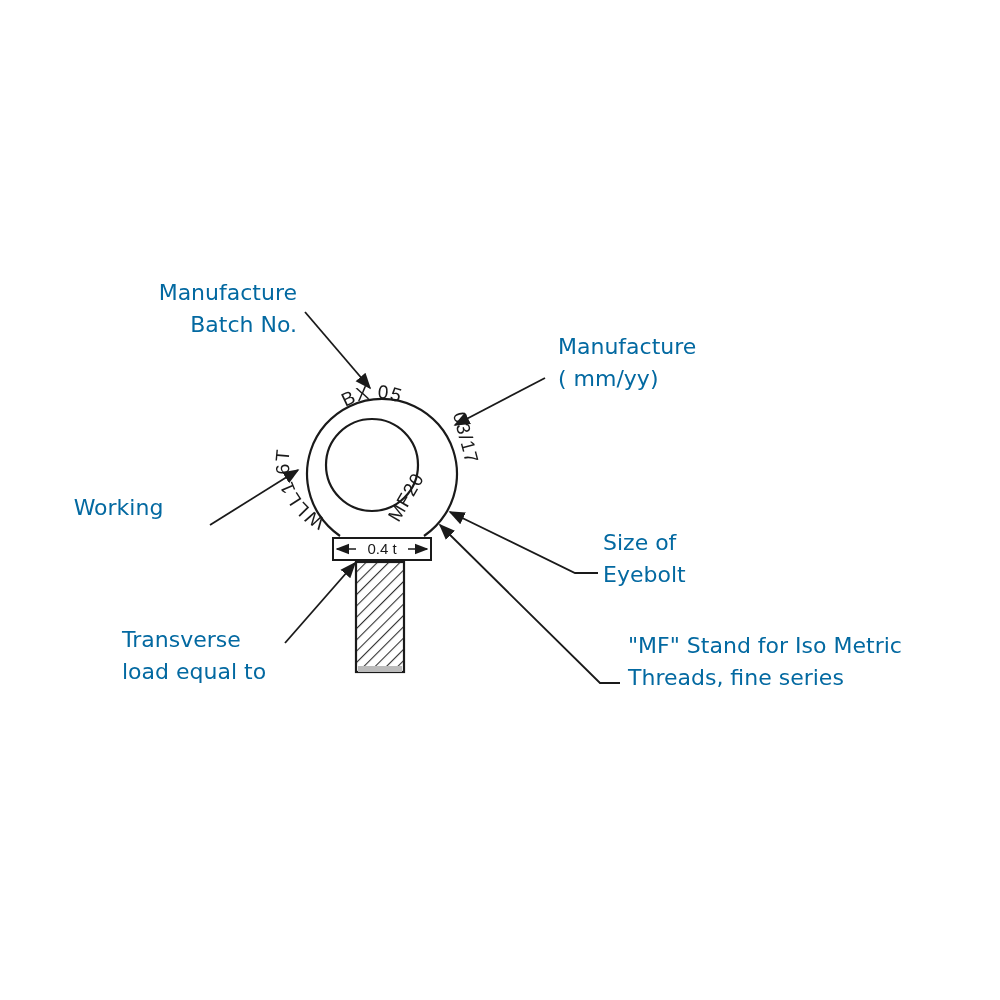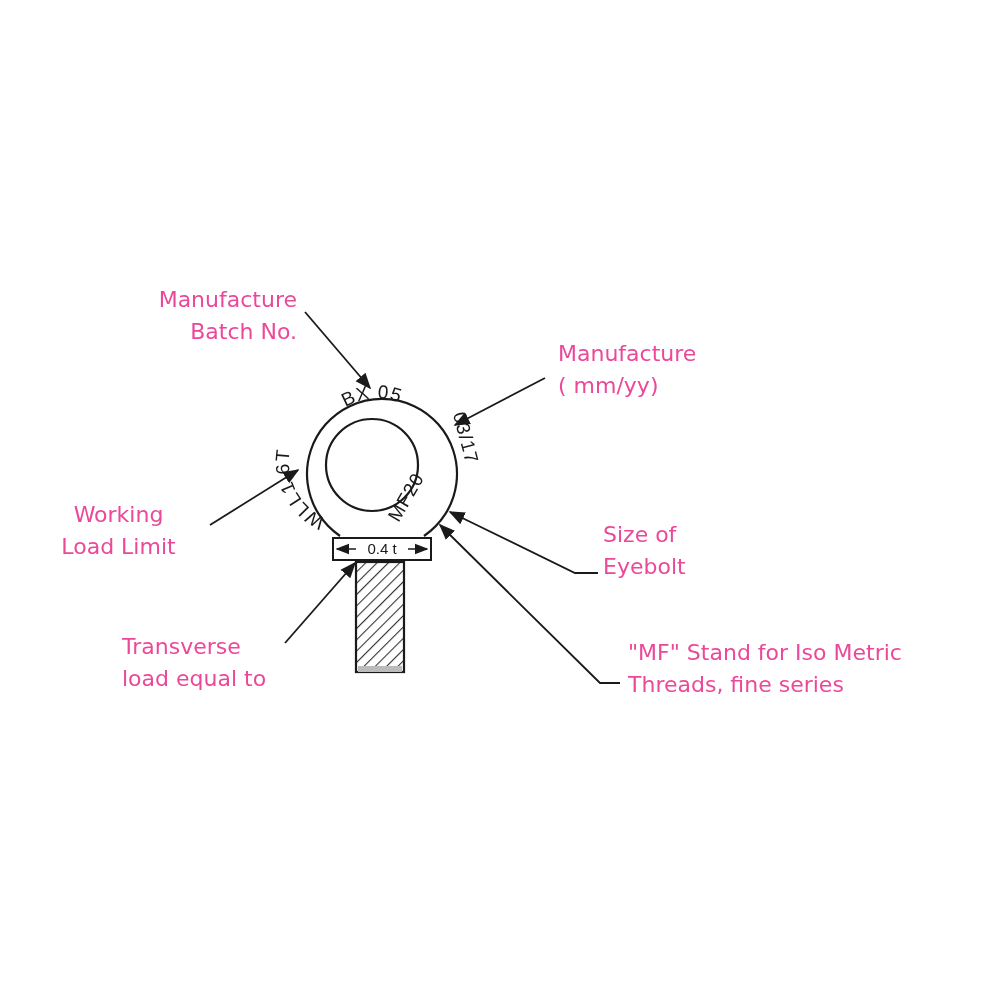--- a/index.html
+++ b/index.html
@@ -3,23 +3,22 @@
   <meta charset="utf-8">
   <style>
     html, body { margin: 0; padding: 0; background: #ffffff; }
     body { width: 1000px; height: 1000px; position: relative; overflow: hidden; }
     #diagram { position: absolute; left: 0; top: 0; width: 1000px; height: 1000px; }
     .label {
       position: absolute;
       font-family: "DejaVu Sans", sans-serif;
       font-size: 22px;
       line-height: 32px;
-      color: #ec4899;
+      color: #0369a1;
       white-space: nowrap;
-      margin-top: 7px;
     }
     .label span { display: block; }
     .right { text-align: right; }
     .ring-text {
       font-family: "Liberation Sans", sans-serif;
       font-size: 19px;
       fill: #1a1a1a;
       letter-spacing: 1px;
     }
     .dim-text {
@@ -91,24 +90,23 @@
   <span>Batch No.</span>
 </div>
 
 <div class="label" style="left:558px; top:331px;">
   <span>Manufacture</span>
   <span>( mm/yy)</span>
 </div>
 
 <div class="label right" style="left:40px; top:492px; width:157px;text-align:center;">
   <span>Working</span>
-  <span>Load Limit</span>
 </div>
 
-<div class="label" style="left:603px; top:512px;">
+<div class="label" style="left:603px; top:527px;">
   <span>Size of</span>
   <span>Eyebolt</span>
 </div>
 
 <div class="label" style="left:122px; top:624px;">
   <span>Transverse</span>
   <span>load equal to</span>
 </div>
 
 <div class="label" style="left:628px; top:630px;">

